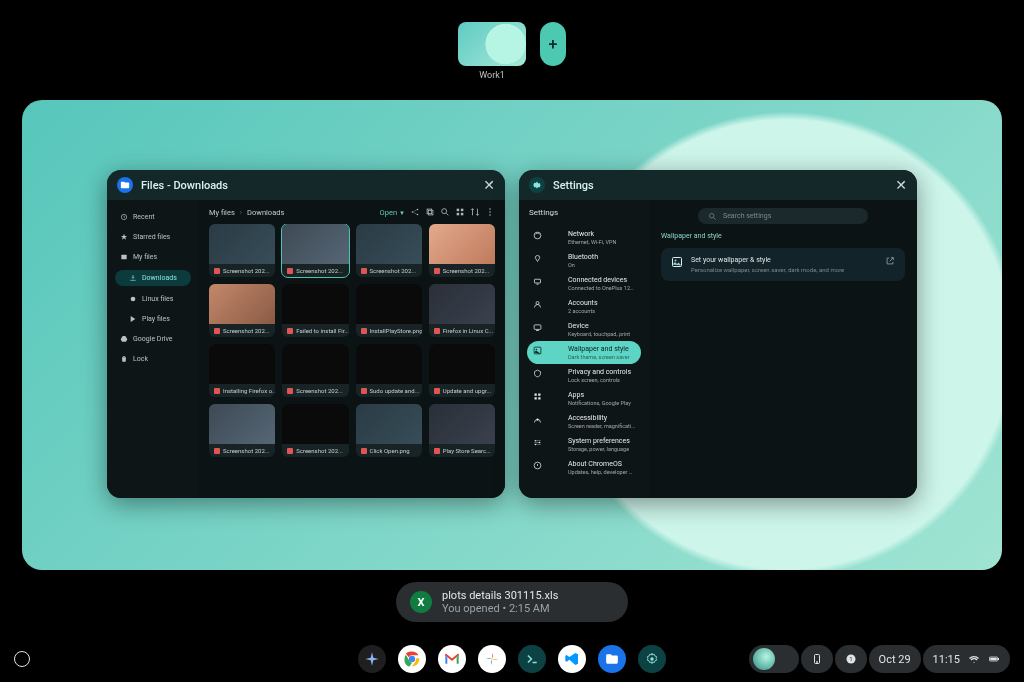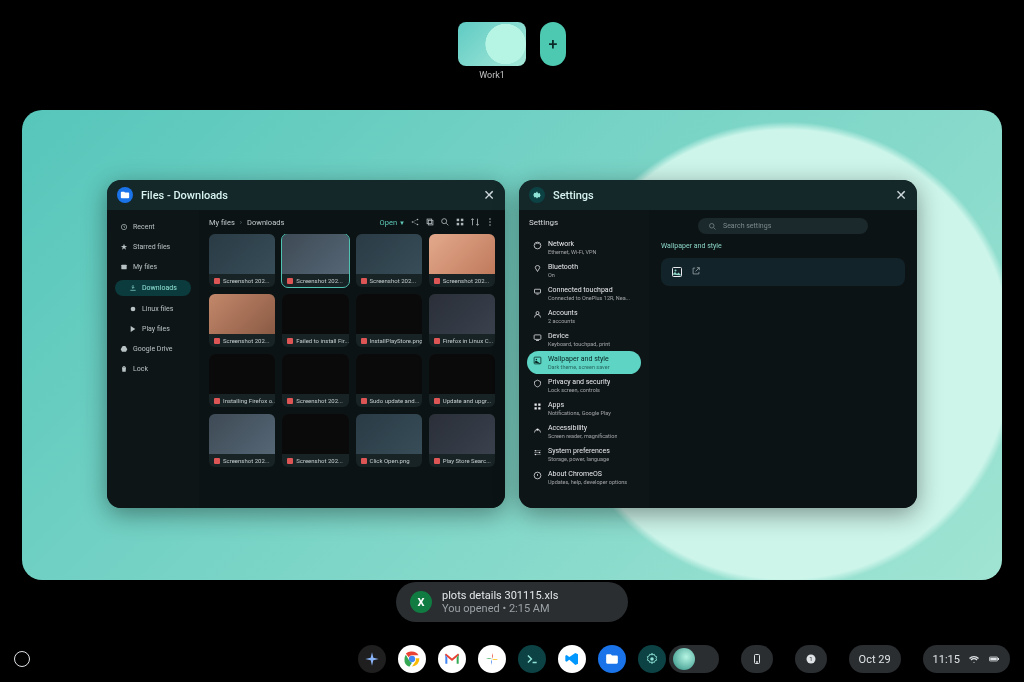--- a/index.html
+++ b/index.html
@@ -23,21 +23,21 @@
 .desk-thumb.active .prev { outline:2px solid #6fdccf; outline-offset:2px; }
 .desk-thumb .label { font-size:9px; color:#c0c0c0; }
 .desk-add {
   width:26px; height:44px; border-radius:14px;
   background:#4cc9b0; display:flex; align-items:center; justify-content:center;
   color:#0a2a27; font-size:16px; font-weight:500;
 }
 
 
 .desktop-area {
-  position:absolute; left:22px; top:110px; right:22px; height:470px;
+  position:absolute; left:22px; top:100px; right:22px; height:470px;
   border-radius:20px;
   background: radial-gradient(circle at 78% 52%, #cdf5ea 0%, #cdf5ea 28%, rgba(205,245,234,0) 29%),
               linear-gradient(135deg, #57c6bb 0%, #a0e4d3 100%);
   overflow:hidden;
 }
 .windows-row { display:flex; gap:14px; justify-content:center; align-items:flex-start; padding:70px 85px 0; }
 
 
 .win {
   background:#111a1c; border-radius:14px; width:398px; height:328px;
@@ -83,21 +83,21 @@
 .file-name { font-size:6px; color:#c5cdce; padding:3px 5px; white-space:nowrap; overflow:hidden; text-overflow:ellipsis; display:flex; gap:3px; align-items:center; }
 .file-name::before { content:""; width:6px; height:6px; background:#d55; border-radius:1px; flex-shrink:0; }
 
 
 .settings-body { display:flex; flex:1; min-height:0; }
 .settings-nav { width:130px; background:#0e1517; padding:8px 8px; display:flex; flex-direction:column; gap:3px; font-size:7px; }
 .settings-nav .head { font-size:8px; color:#d7dbdd; margin-bottom:6px; padding-left:2px; }
 .nav-item { display:flex; gap:6px; padding:4px 6px; border-radius:12px; align-items:flex-start; }
 .nav-item.sel { background:#5ed5c4; color:#072523; }
 .nav-item svg { width:9px; height:9px; flex-shrink:0; margin-top:1px; }
-.nav-item .txt { display:flex; flex-direction:column; gap:1px; overflow:hidden; }
+.nav-item .txt { display:flex; flex-direction:column; gap:1px; overflow:hidden;margin-left:20px; }
 .nav-item .sub { font-size:5.5px; opacity:.65; white-space:nowrap; overflow:hidden; text-overflow:ellipsis; }
 .settings-main { flex:1; background:#0c1315; padding:8px 12px; display:flex; flex-direction:column; gap:8px; }
 .search-pill { background:#1b292c; border-radius:14px; height:16px; display:flex; align-items:center; gap:6px; padding:0 10px; font-size:7px; color:#7d898c; width:170px; align-self:center; }
 .section-head { font-size:7px; color:#8bd6c8; }
 .setting-card {
   background:#13232a; border-radius:8px; padding:8px 10px;
   display:flex; gap:8px; align-items:flex-start; font-size:7px;
 }
 .setting-card .txt { flex:1; }
 .setting-card .ttl { color:#dce3e4; }
@@ -113,21 +113,21 @@
 .notif .badge { width:22px; height:22px; border-radius:50%; background:#107c41; display:flex; align-items:center; justify-content:center; color:#fff; font-size:11px; font-weight:700; }
 .notif .txt { display:flex; flex-direction:column; }
 .notif .ttl { font-size:11px; color:#e4e7e9; }
 .notif .sub { font-size:11px; color:#9ba2a6; }
 
 
 .shelf { position:absolute; left:0; right:0; bottom:0; height:46px; display:flex; align-items:center; padding:0 14px; }
 .launcher { width:16px; height:16px; border:1.6px solid #dfe3e6; border-radius:50%; }
 .shelf-center { position:absolute; left:50%; transform:translateX(-50%); display:flex; gap:12px; }
 .app-icon { width:28px; height:28px; border-radius:50%; display:flex; align-items:center; justify-content:center; }
-.shelf-right { margin-left:auto; display:flex; align-items:center; gap:22px; font-size:11px; color:#dfe3e6; }
+.shelf-right { margin-left:auto; display:flex; align-items:center; gap:2px; font-size:11px; color:#dfe3e6; }
 .status-pill { background:#2a2e31; border-radius:16px; height:28px; display:flex; align-items:center; padding:0 10px; gap:8px; }
 .status-pill.avatar-pill { width:50px; justify-content:flex-start; padding:0 4px; }
 .avatar { width:22px; height:22px; border-radius:50%; background:radial-gradient(circle at 60% 40%, #b6f5e4 0%, #2a8b7f 100%); }
 .mini-ico { width:12px; height:12px; }
 </style>
 </head>
 <body>
 
 <div class="desk-strip">
   <div class="desk-thumb">
@@ -344,21 +344,21 @@
                   <div>Bluetooth</div>
                   <div class="sub">On</div>
                 </div>
               </div>
               <div class="nav-item">
                 <svg viewBox="0 0 24 24" fill="currentColor">
                   <rect x="4" y="6" width="16" height="10" rx="1" fill="none" stroke="currentColor" stroke-width="2"></rect>
                   <rect x="9" y="18" width="6" height="2"></rect>
                 </svg>
                 <div class="txt">
-                  <div>Connected touchpad</div>
+                  <div>Connected devices</div>
                   <div class="sub">Connected to OnePlus 12R, Nea...</div>
                 </div>
               </div>
               <div class="nav-item">
                 <svg viewBox="0 0 24 24" fill="currentColor">
                   <circle cx="12" cy="8" r="4" fill="none" stroke="currentColor" stroke-width="2"></circle>
                   <path d="M4 20a8 8 0 0 1 16 0" fill="none" stroke="currentColor" stroke-width="2"></path>
                 </svg>
                 <div class="txt">
                   <div>Accounts</div>
@@ -384,21 +384,21 @@
                 <div class="txt">
                   <div>Wallpaper and style</div>
                   <div class="sub">Dark theme, screen saver</div>
                 </div>
               </div>
               <div class="nav-item">
                 <svg viewBox="0 0 24 24" fill="currentColor">
                   <path d="M12 3l8 4v5c0 5-3.5 8-8 9-4.5-1-8-4-8-9V7z" fill="none" stroke="currentColor" stroke-width="2"></path>
                 </svg>
                 <div class="txt">
-                  <div>Privacy and security</div>
+                  <div>Privacy and controls</div>
                   <div class="sub">Lock screen, controls</div>
                 </div>
               </div>
               <div class="nav-item">
                 <svg viewBox="0 0 24 24" fill="currentColor">
                   <rect x="4" y="4" width="6" height="6"></rect>
                   <rect x="14" y="4" width="6" height="6"></rect>
                   <rect x="4" y="14" width="6" height="6"></rect>
                   <rect x="14" y="14" width="6" height="6"></rect>
                 </svg>
@@ -449,20 +449,24 @@
               </svg>
             <span>Search settings</span>
           </div>
           <div class="section-head">Wallpaper and style</div>
           <div class="setting-card">
             <svg width="12" height="12" viewBox="0 0 24 24" fill="#8fd6c8">
                 <rect x="3" y="3" width="18" height="18" rx="2" fill="none" stroke="currentColor" stroke-width="2"></rect>
                 <circle cx="9" cy="9" r="2"></circle>
                 <path d="M3 17l5-5 4 4 3-3 6 6"></path>
               </svg>
+            <div class="txt">
+              <div class="ttl">Set your wallpaper &amp; style</div>
+              <div class="sub">Personalize wallpaper, screen saver, dark mode, and more</div>
+            </div>
             <svg class="ext" viewBox="0 0 24 24" fill="none" stroke="currentColor" stroke-width="2">
                 <path d="M14 4h6v6M20 4l-9 9M19 14v5H5V5h5"></path>
               </svg>
           </div>
         </div>
       </div>
     </div>
 
   </div>
 </div>

